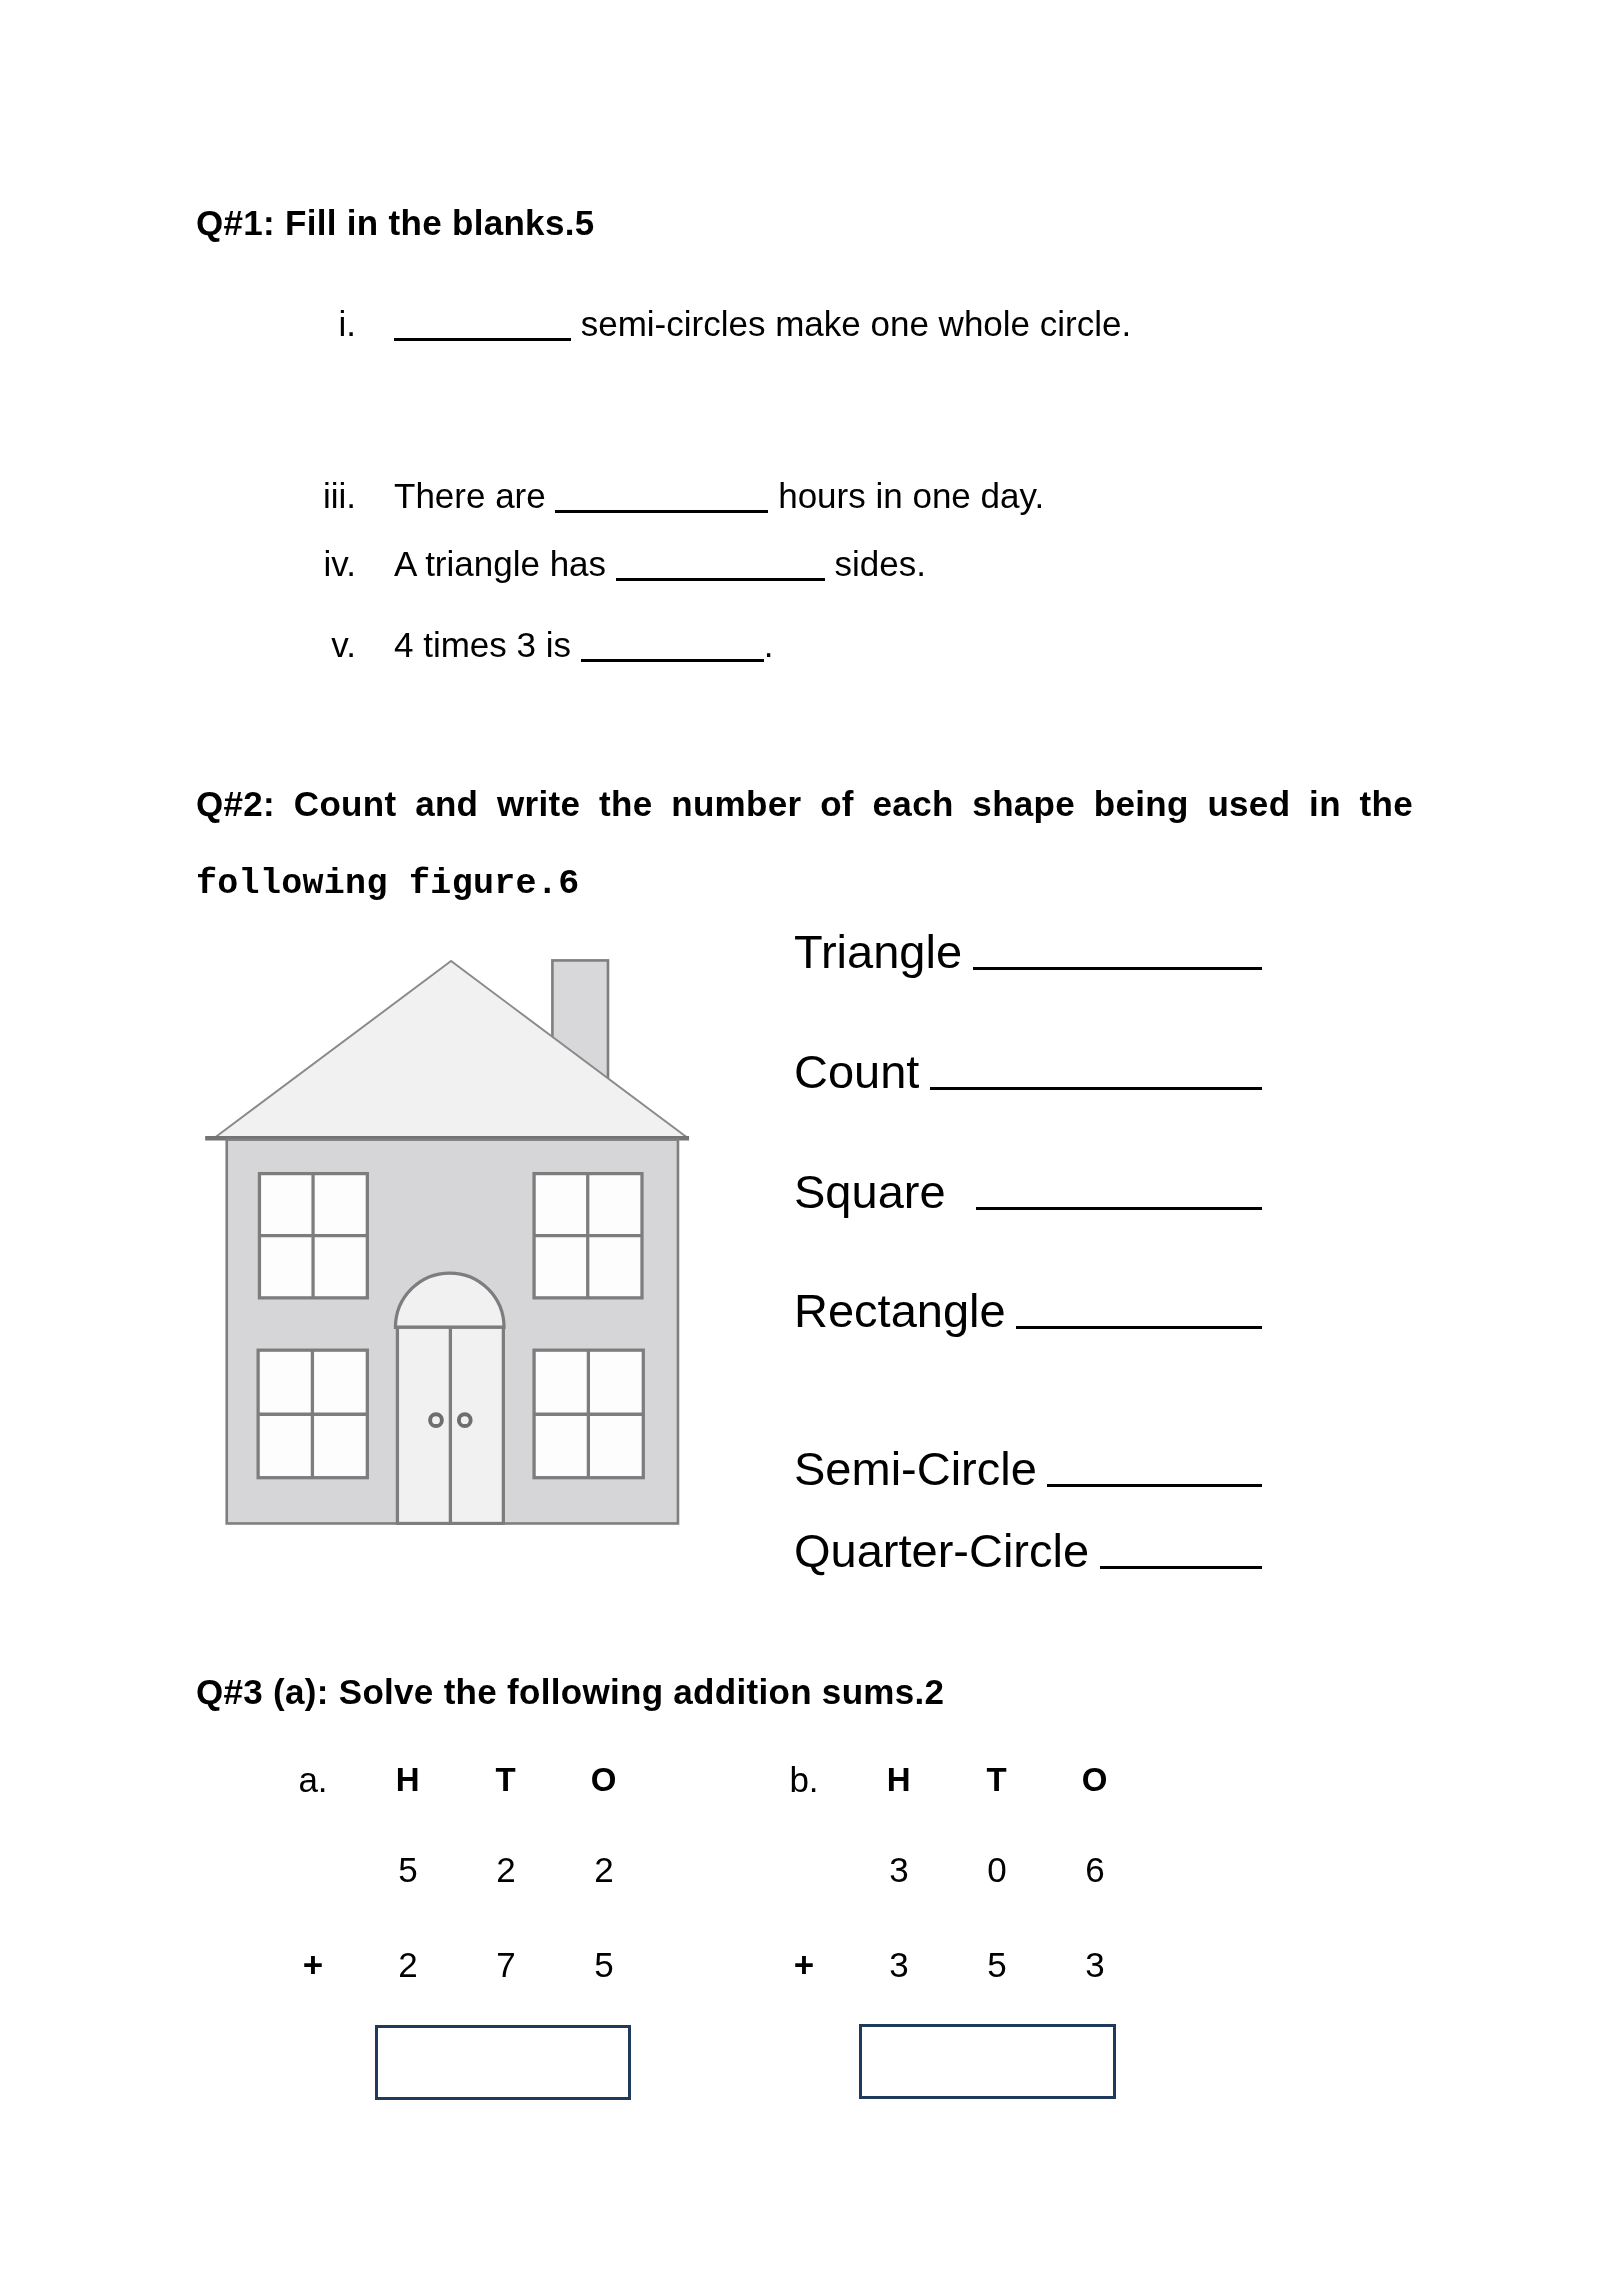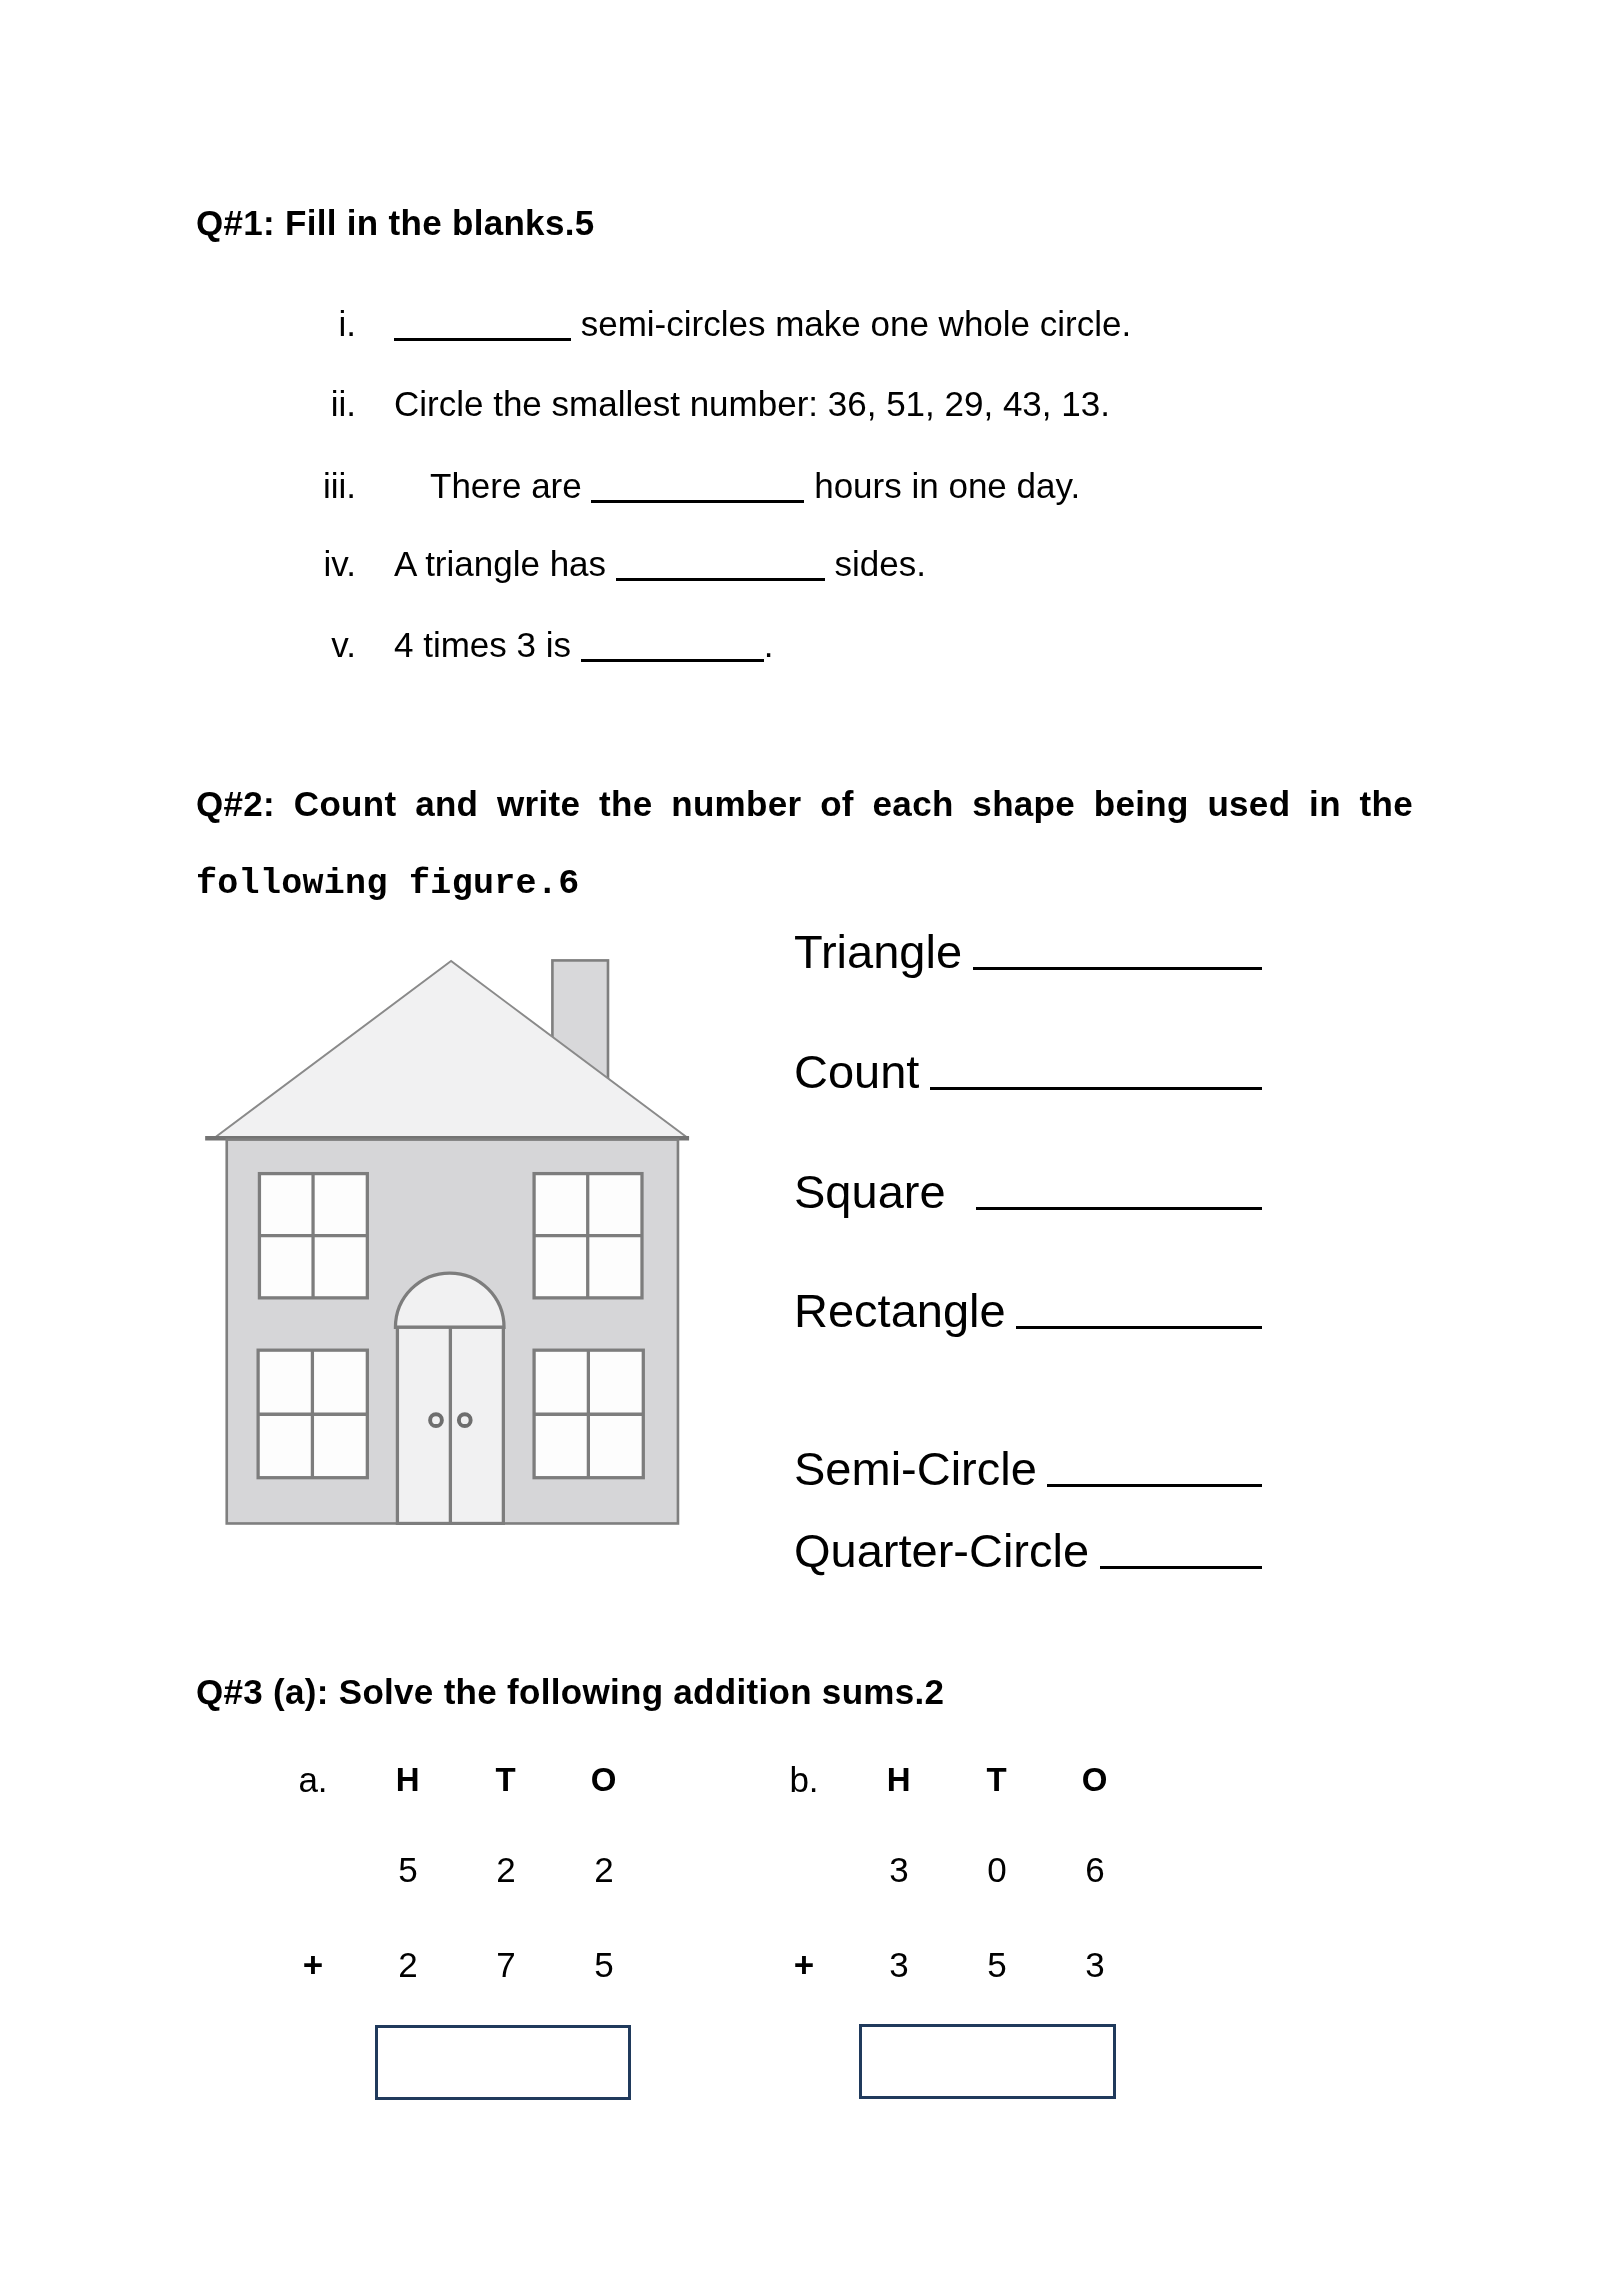--- a/index.html
+++ b/index.html
@@ -71,26 +71,22 @@
   <div class="abs heading-row" style="left:196px;top:200px;">
     <span>Q#1: Fill in the blanks.</span>
     <span class="marks">5</span>
   </div>
 
   <div class="q1-item" style="top:301px;">
     <span class="q1-num">i.</span>
     <span class="q1-text"><span class="blank w270"></span><span> semi-circles make one whole circle.</span></span>
   </div>
 
-  <div class="q1-item" style="top:381px;">
-    <span class="q1-num">ii.</span>
-    <span class="q1-text">Circle the smallest number: 36, 51, 29, 43, 13.</span>
-  </div>
-
-  <div class="q1-item" style="top:463px;gap:36px;">
+
+  <div class="q1-item" style="top:473px;">
     <span class="q1-num">iii.</span>
     <span class="q1-text"><span>There are </span><span class="blank w325"></span><span> hours in one day.</span></span>
   </div>
 
   <div class="q1-item" style="top:541px;">
     <span class="q1-num">iv.</span>
     <span class="q1-text"><span>A triangle has </span><span class="blank w320"></span><span> sides.</span></span>
   </div>
 
   <div class="q1-item" style="top:622px;">

